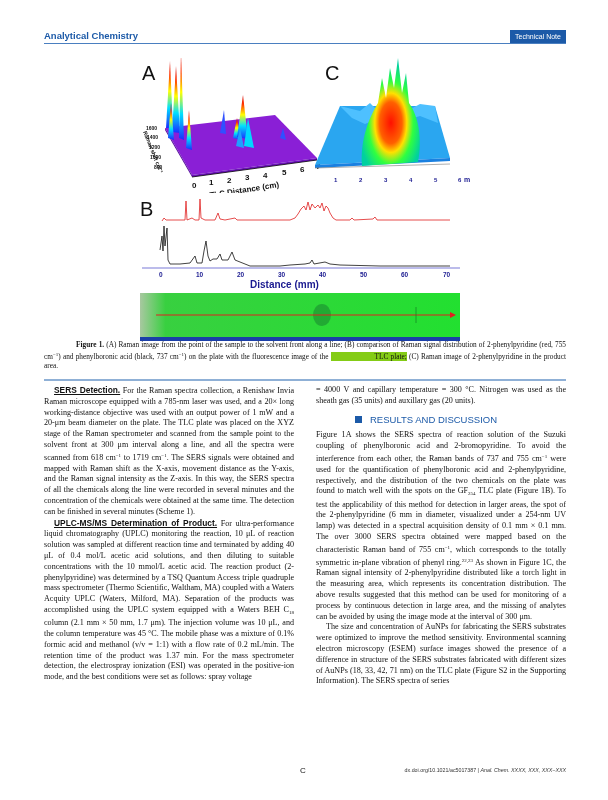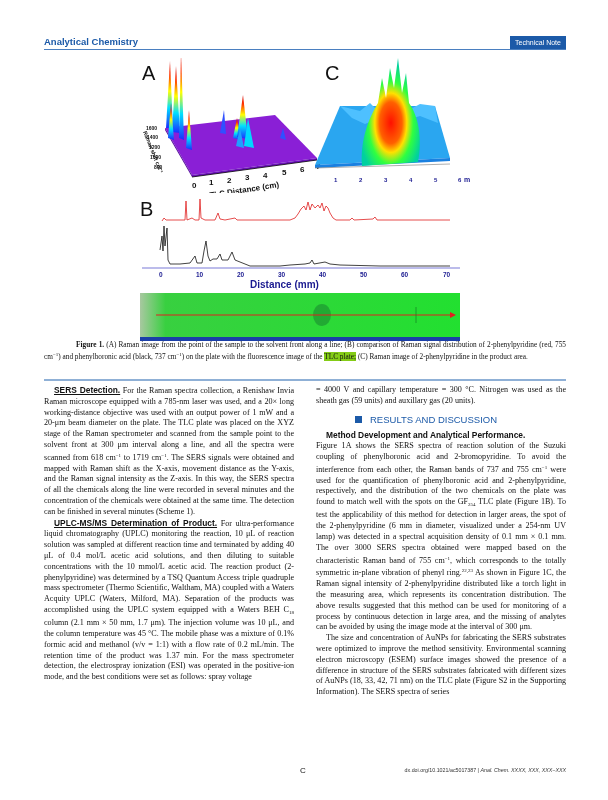--- a/index.html
+++ b/index.html
@@ -1,33 +1,33 @@
 <!DOCTYPE html>
 <html><head>
 <meta charset="utf-8">
 <style>
   * { box-sizing: border-box; margin: 0; padding: 0; }
   html, body { width: 608px; height: 800px; background: #ffffff; overflow: hidden; }
   body { position: relative; font-family: "Liberation Serif", "DejaVu Serif", serif; color: #111; }
 
-  .header { position: absolute; left: 44px; top: 36px; width: 522px; height: 14px; border-bottom: 1.2px solid #4a7fc0; }
+  .header { position: absolute; left: 44px; top: 30px; width: 522px; height: 14px; border-bottom: 1.2px solid #4a7fc0; }
   .journal { position: absolute; left: 0; top: 0; font-family: "Liberation Sans", "DejaVu Sans", sans-serif; font-size: 9.5px; font-weight: bold; color: #1c5aa8; }
   .note-badge { position: absolute; right: 0; top: 0; height: 13px; width: 56px; background: #1c5aa8; color: #fff; font-family: "Liberation Sans", "DejaVu Sans", sans-serif; font-size: 7px; line-height: 13px; text-align: center; }
 
   .figure { position: absolute; left: 140px; top: 58px; width: 330px; height: 290px; }
   .panel-label { position: absolute; font-family: "Liberation Sans", "DejaVu Sans", sans-serif; font-size: 20px; color: #111; }
 
   .panelA { position: absolute; left: 0; top: 0; width: 190px; height: 135px; }
   .panelC { position: absolute; left: 170px; top: 0; width: 160px; height: 135px; }
   .panelB { position: absolute; left: 0; top: 138px; width: 330px; height: 95px; }
   .tlc { position: absolute; left: 0; top: 235px; width: 320px; height: 50px; }
 
   .caption { position: absolute; left: 44px; top: 340px; width: 522px; font-size: 7.3px; line-height: 9.6px; text-align: justify; }
   .caption b { font-weight: bold; margin-left: 32px; }
-  .hl { background: #84cc16; }
+  .hl { background: #84cc16; padding-left: 44px; }
   .sup { font-size: 5px; vertical-align: 3px; }
   .sub { font-size: 5px; vertical-align: -1.5px; }
 
   .rule { position: absolute; left: 44px; top: 379px; width: 522px; height: 2px; background: #8fb0d6; }
 
   .col { position: absolute; top: 385px; width: 250px; font-size: 8.1px; line-height: 10.8px; text-align: justify; }
   .col.left { left: 44px; }
   .col.right { left: 316px; }
   .col p { text-indent: 10px; }
   .col p.noindent { text-indent: 0; }
@@ -184,26 +184,25 @@
 </div>
 
 <div class="rule"></div>
 
 <div class="col left">
   <p><span class="runin">SERS Detection.</span><span> For the Raman spectra collection, a Renishaw Invia Raman microscope equipped with a 785-nm laser was used, and a 20× long working-distance objective was used with an output power of 1 mW and a 20-μm beam diameter on the plate. The TLC plate was placed on the XYZ stage of the Raman spectrometer and scanned from the sample point to the solvent front at 300 μm interval along a line, and all the spectra were scanned from 618 cm</span><span class="sup">−1</span><span> to 1719 cm</span><span class="sup">−1</span><span>. The SERS signals were obtained and mapped with Raman shift as the X-axis, movement distance as the Y-axis, and the Raman signal intensity as the Z-axis. In this way, the SERS spectra of all the chemicals along the line were recorded in several minutes and the concentration of the chemicals were obtained at the same time. The detection can be finished in several minutes (Scheme 1).</span></p>
   <p><span class="runin">UPLC-MS/MS Determination of Product.</span><span> For ultra-performance liquid chromatography (UPLC) monitoring the reaction, 10 μL of reaction solution was sampled at different reaction time and terminated by adding 40 μL of 0.4 mol/L acetic acid solutions, and then diluting to suitable concentrations with the 10 mmol/L acetic acid. The reaction product (2-phenylpyridine) was determined by a TSQ Quantum Access triple quadruple mass spectrometer (Thermo Scientific, Waltham, MA) coupled with a Waters Acquity UPLC (Waters, Milford, MA). Separation of the products was accomplished using the UPLC system equipped with a Waters BEH C</span><span class="sub">18</span><span> column (2.1 mm × 50 mm, 1.7 μm). The injection volume was 10 μL, and the column temperature was 45 °C. The mobile phase was a mixture of 0.1% formic acid and methanol (v/v = 1:1) with a flow rate of 0.2 mL/min. The retention time of the product was 1.37 min. For the mass spectrometer detection, the electrospray ionization (ESI) was operated in the positive-ion mode, and the best conditions were set as follows: spray voltage</span></p>
 </div>
 
 <div class="col right">
-  <p class="noindent">= 4000 V and capillary temperature = 300 °C. Nitrogen was used as the sheath gas (59 units) and auxillary gas (20 units).</p>
+  <p class="noindent">= 4000 V and capillary temperature = 300 °C. Nitrogen was used as the sheath gas (35 units) and auxillary gas (20 units).</p>
   <div class="section-head">
       <span class="sq"></span>
       <span>RESULTS AND DISCUSSION</span>
     </div>
-  <div class="subhead">Method Development and Analytical Performance.</div>
   <p class="noindent"><span>Figure 1A shows the SERS spectra of reaction solution of the Suzuki coupling of phenylboronic acid and 2-bromopyridine. To avoid the interference from each other, the Raman bands of 737 and 755 cm</span><span class="sup">−1</span><span> were used for the quantification of phenylboronic acid and 2-phenylpyridine, respectively, and the distribution of the two chemicals on the plate was found to match well with the spots on the GF</span><span class="sub">254</span><span> TLC plate (Figure 1B). To test the applicability of this method for detection in larger areas, the spot of the 2-phenylpyridine (6 mm in diameter, visualized under a 254-nm UV lamp) was detected in a spectral acquisition density of 0.1 mm × 0.1 mm. The over 3000 SERS spectra obtained were mapped based on the characteristic Raman band of 755 cm</span><span class="sup">−1</span><span>, which corresponds to the totally symmetric in-plane vibration of phenyl ring.</span><span class="sup">22,23</span><span> As shown in Figure 1C, the Raman signal intensity of 2-phenylpyridine distributed like a torch light in the measuring area, which represents its concentration distribution. The above results suggested that this method can be used for monitoring of a process by continuous detection in large area, and the missing of analytes can be avoided by using the image mode at the interval of 300 μm.</span></p>
   <p>The size and concentration of AuNPs for fabricating the SERS substrates were optimized to improve the method sensitivity. Environmental scanning electron microscopy (ESEM) surface images showed the presence of a difference in structure of the SERS substrates fabricated with different sizes of AuNPs (18, 33, 42, 71 nm) on the TLC plate (Figure S2 in the Supporting Information). The SERS spectra of series</p>
 </div>
 
 <div class="footer">
   <span class="pageno">C</span>
   <span class="doi"><span>dx.doi.org/10.1021/ac5017387 | </span><i>Anal. Chem. XXXX, XXX, XXX−XXX</i></span>
 </div>
 
 </body></html>

